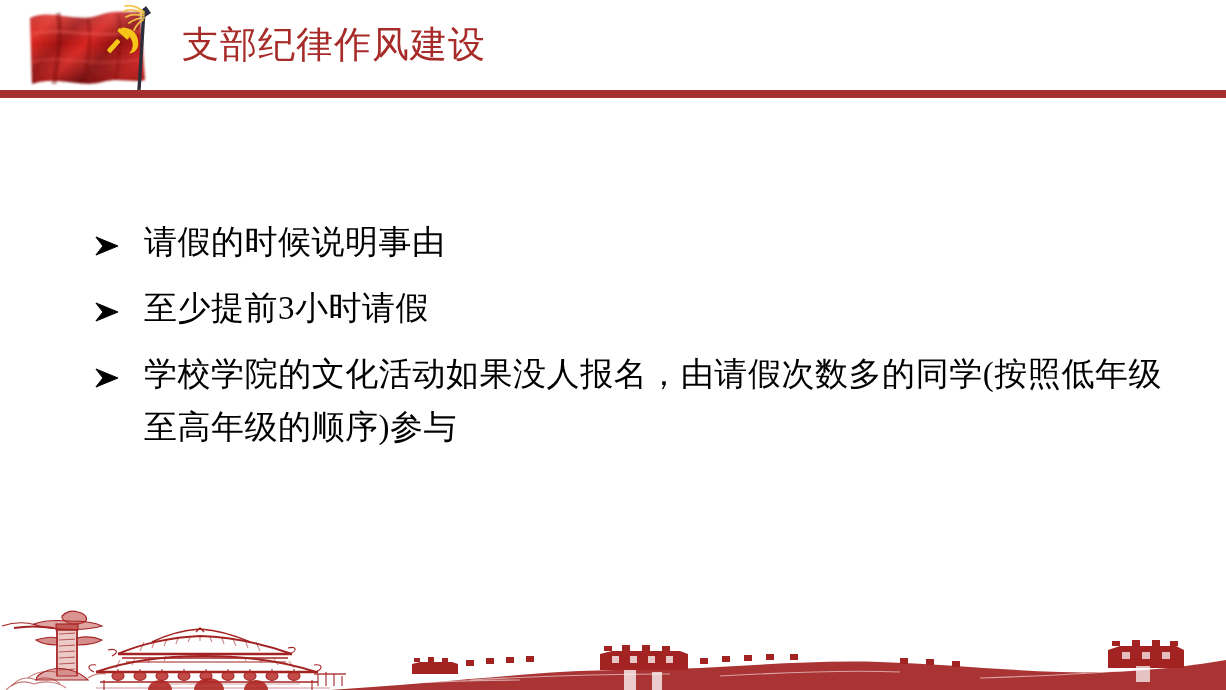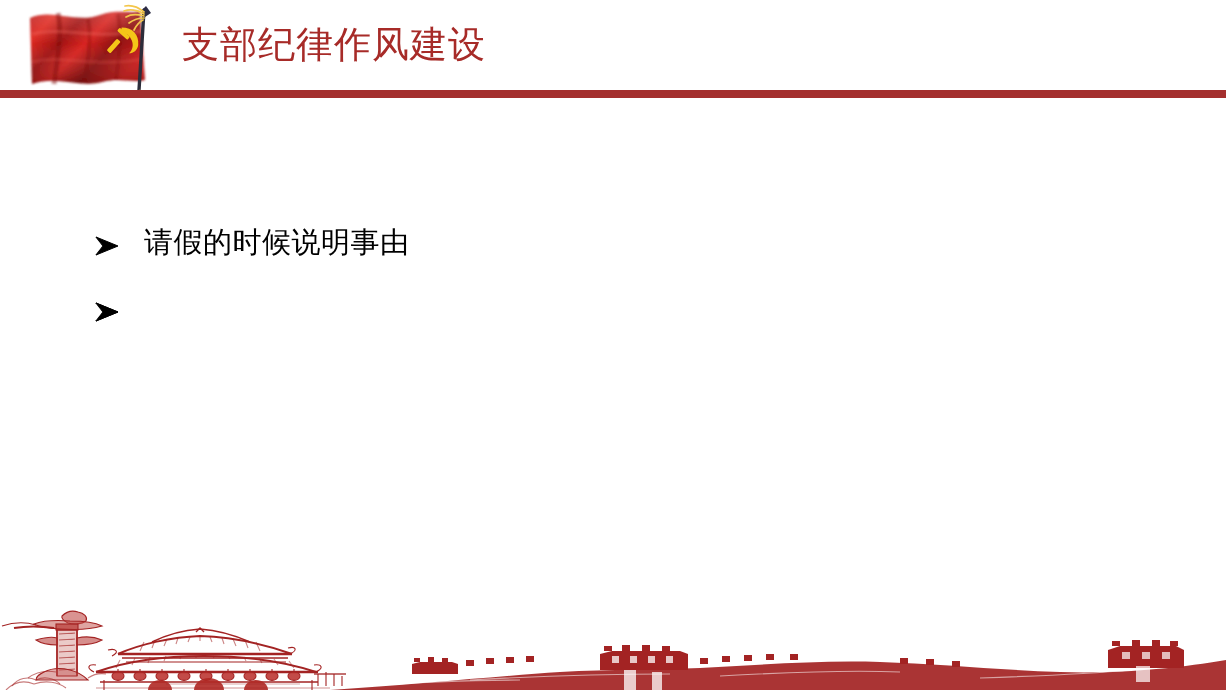--- a/index.html
+++ b/index.html
@@ -81,21 +81,21 @@
     list-style: none;
   }
 
   .bullet-item {
     position: relative;
     display: block;
     padding-left: 52px;
     margin-bottom: 13px;
     color: #000000;
     font-family: "Liberation Serif", "DejaVu Serif", serif;
-    font-size: 29px;
+    font-size: 33px;
     line-height: 53px;
     font-weight: 500;
     letter-spacing: 0.5px;
     text-align: justify;
     text-justify: inter-ideograph;
   }
   .bullet-item:last-child { margin-bottom: 0; }
 
   .bullet-marker {
     position: absolute;
@@ -204,30 +204,32 @@
       </li>
 
       <li class="bullet-item">
         <span class="bullet-marker">
           <svg width="26" height="22" viewBox="0 0 26 22" xmlns="http://www.w3.org/2000/svg">
             <path d="M2,2 L24,11 L2,20 L9,11 Z" fill="#000000"></path>
             <path d="M2,2 L24,11 L2,20 L9,11 Z" fill="none" stroke="#000000" stroke-width="1"></path>
             <path d="M2,2 L9,11 L2,20" fill="#ffffff" stroke="#000000" stroke-width="1.1"></path>
           </svg>
         </span>
+        <span>至少提前3小时请假</span>
       </li>
 
       <li class="bullet-item">
         <span class="bullet-marker">
           <svg width="26" height="22" viewBox="0 0 26 22" xmlns="http://www.w3.org/2000/svg">
             <path d="M2,2 L24,11 L2,20 L9,11 Z" fill="#000000"></path>
             <path d="M2,2 L24,11 L2,20 L9,11 Z" fill="none" stroke="#000000" stroke-width="1"></path>
             <path d="M2,2 L9,11 L2,20" fill="#ffffff" stroke="#000000" stroke-width="1.1"></path>
           </svg>
         </span>
+        <span>学校学院的文化活动如果没人报名，由请假次数多的同学(按照低年级至高年级的顺序)参与</span>
       </li>
 
     </ul>
   </div>
 
   <div class="footer-art">
     <svg width="1226" height="96" viewBox="0 0 1226 96" xmlns="http://www.w3.org/2000/svg">
       <g stroke="#a32323" fill="none" stroke-width="1.1">
 
         <g>

